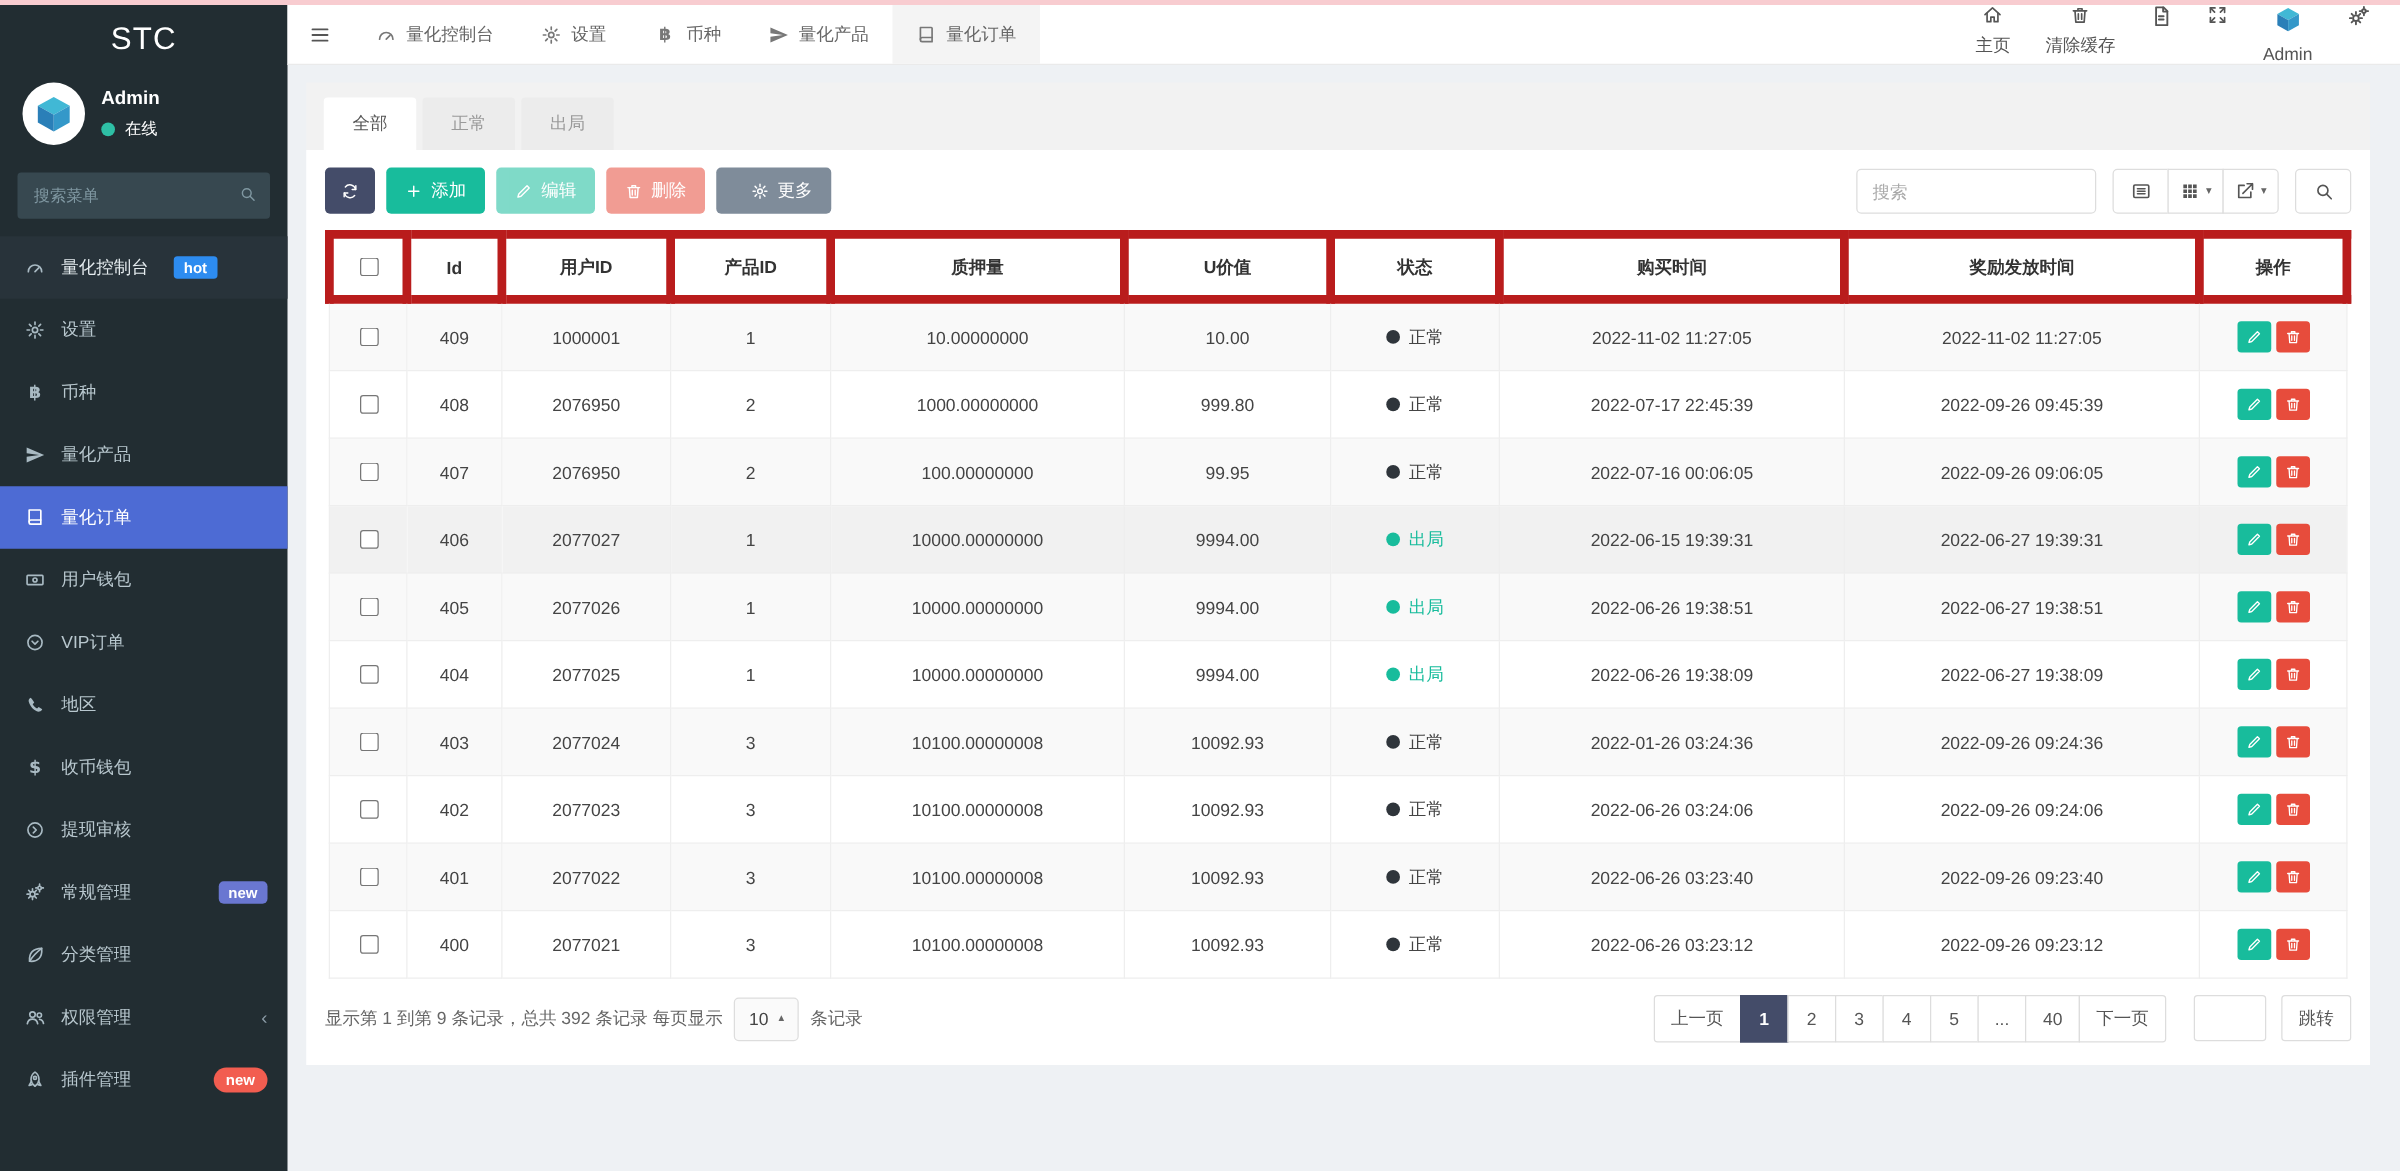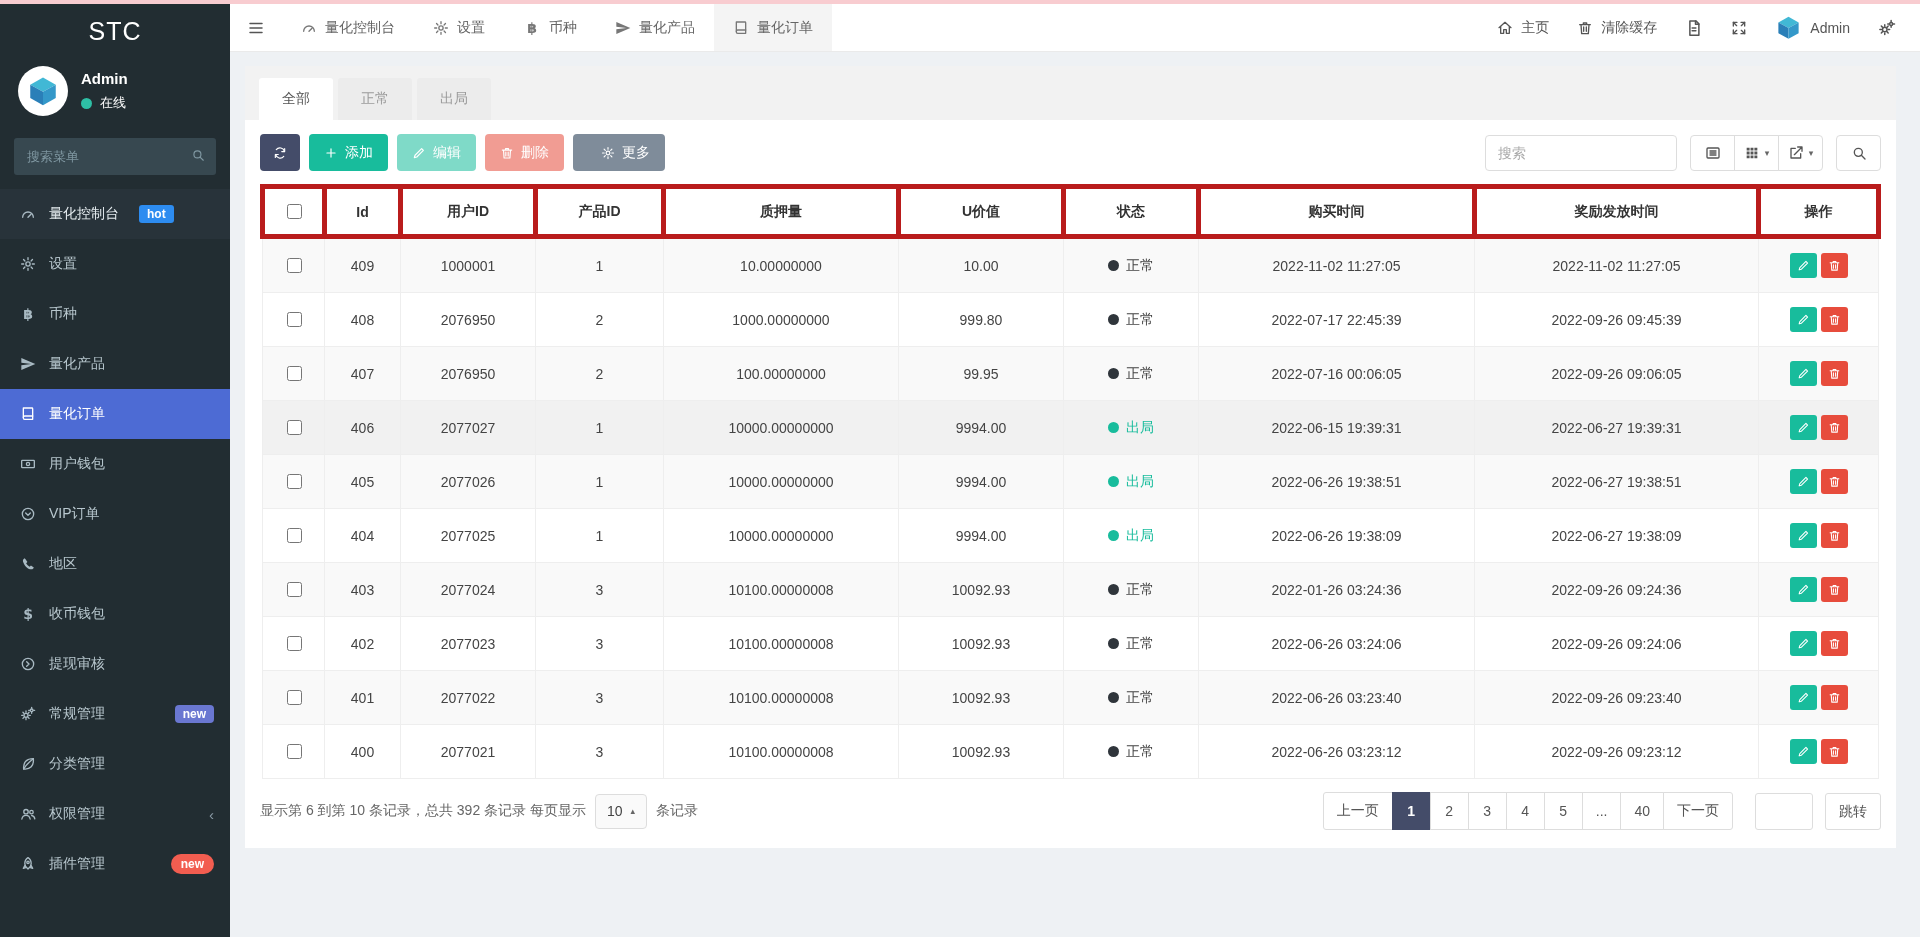--- a/index.html
+++ b/index.html
@@ -41,21 +41,21 @@
 
   
   .main { flex:1; display:flex; flex-direction:column; min-width:0; }
   .navbar { height:48px; background:#fff; display:flex; align-items:stretch; border-bottom:1px solid #eaeaea; flex-shrink:0; }
   .hamburger { display:flex; align-items:center; padding:0 17px; color:#555; cursor:pointer; }
   .nav-tabs { display:flex; align-items:stretch; }
   .nav-tab { display:flex; align-items:center; gap:8px; padding:0 19px; color:#666; cursor:pointer; }
   .nav-tab .ti { color:#777; }
   .nav-tab.active { background:#f4f4f4; }
   .nav-right { margin-left:auto; display:flex; align-items:stretch; color:#555; padding-right:10px; }
-  .nav-link { display:flex; align-items:center; gap:8px; padding:0 14px; cursor:pointer; }
+  .nav-link { display:flex; align-items:center; gap:8px; padding:0 14px; cursor:pointer;flex-direction:column; }
   .nav-avatar { width:27px; height:27px; }
 
   .content { flex:1; padding:14px 24px 0 15px; }
   .panel-heading { background:#f2f2f2; padding:12px 12px 0 14px; display:flex; }
   .ctab { padding:12px 23px; background:#ececec; color:#9a9a9a; border-radius:3px 3px 0 0; margin-right:5px; cursor:pointer; }
   .ctab.active { background:#fff; color:#555;font-family:Liberation Serif, serif; }
   .panel-body { background:#fff; padding:14px 15px 10px 15px; }
 
   .toolbar { display:flex; align-items:center; margin-bottom:13px; }
   .btn { height:37px; border:none; border-radius:4px; color:#fff; font-size:14px; display:inline-flex; align-items:center; gap:7px; padding:0 15px; margin-right:9px; cursor:pointer; font-family:inherit; }
@@ -68,39 +68,39 @@
   .search-input { width:192px; height:36px; border:1px solid #ddd; border-radius:4px; padding:0 12px; font-size:14px; color:#333; outline:none; }
   .search-input::placeholder { color:#aaa; }
   .btn-group { display:flex; margin-left:13px; }
   .tool-btn { min-width:45px; height:36px; background:#fff; border:1px solid #ddd; display:inline-flex; align-items:center; justify-content:center; gap:5px; color:#555; cursor:pointer; margin-left:-1px; padding:0 8px; }
   .tool-btn.gfirst { border-radius:4px 0 0 4px; margin-left:0; }
   .tool-btn.glast { border-radius:0 4px 4px 0; }
   .tool-btn.single { border-radius:4px; margin-left:13px; }
   .caret { font-size:9px; color:#666; font-family:"DejaVu Sans",sans-serif; }
 
   table { width:100%; border-collapse:collapse; table-layout:fixed; }
-  th { font-weight:bold; padding:12px 6px; color:#333; border:5px solid #b91c1c; text-align:center; font-size:14px; }
+  th { font-weight:bold; padding:12px 6px; color:#333; border:7px solid #b91c1c; text-align:center; font-size:14px; }
   td { padding:14px 6px; color:#444; border:1px solid #eee; border-top:1px solid #e3e3e3; text-align:center; font-size:14px; overflow:hidden; white-space:nowrap; }
   tbody tr:nth-child(odd) { background:#f9f9f9; }
   tbody tr.hovered { background:#f1f1f1; }
   .col-cb { width:62px; } .col-id { width:76px; } .col-uid { width:135px; } .col-pid { width:128px; }
   .col-amt { width:235px; } .col-uval { width:165px; } .col-st { width:135px; } .col-buy { width:276px; }
   .col-rew { width:284px; } .col-act { width:auto; }
   .status { display:inline-flex; align-items:center; gap:7px; }
   .status .sdot { width:11px; height:11px; border-radius:50%; }
   .st-normal { color:#444; } .st-normal .sdot { background:#2f353b; }
   .st-out { color:#18bc9c; } .st-out .sdot { background:#18bc9c; }
   .act { width:27px; height:25px; border:none; border-radius:3px; display:inline-flex; align-items:center; justify-content:center; color:#fff; margin:0 2px; cursor:pointer; }
   .act svg { width:13px; height:13px; }
   .act-edit { background:#18bc9c; } .act-del { background:#e74c3c; }
   input[type=checkbox] { width:15px; height:15px; }
 
   .table-footer { display:flex; align-items:center; margin-top:13px; padding-bottom:8px; color:#666; }
   .page-size-btn { display:inline-flex; align-items:center; gap:8px; border:1px solid #ddd; background:#fafafa; border-radius:4px; height:35px; padding:0 11px; margin:0 9px; color:#444; cursor:pointer; }
-  .pager { margin-left:auto; display:flex; align-items:flex-end; }
+  .pager { margin-left:auto; display:flex; align-items:flex-start; }
   .page-btn { min-width:39px; height:38px; padding:0 13px; display:inline-flex; align-items:center; justify-content:center; background:#fff; border:1px solid #ddd; margin-left:-1px; color:#555; cursor:pointer; }
   .page-btn.prev { border-radius:3px 0 0 3px; margin-left:0; }
   .page-btn.next { border-radius:0 3px 3px 0; }
   .page-btn.active { background:#444c69; border-color:#444c69; color:#fff; font-weight:bold; }
   .jump-input { width:58px; height:37px; border:1px solid #ddd; border-radius:3px; margin-left:22px; outline:none; padding:0 8px; }
   .jump-btn { height:37px; padding:0 13px; border:1px solid #ddd; background:#fff; border-radius:3px; margin-left:12px; color:#555; cursor:pointer; font-family:inherit; font-size:14px; }
 </style>
 </head>
 <body>
 
@@ -742,21 +742,21 @@
                   </button><button class="act act-del">
                     <svg class="ic">
                       <use href="#i-trash"></use>
                     </svg>
                   </button></td>
             </tr>
           </tbody>
         </table>
 
         <div class="table-footer">
-          <span>显示第 6 到第 10 条记录，总共 392 条记录 每页显示</span>
+          <span>显示第 1 到第 9 条记录，总共 392 条记录 每页显示</span>
           <span class="page-size-btn">
             <span>10</span>
             <span class="caret">▴</span>
           </span>
           <span>条记录</span>
           <div class="pager">
             <span class="page-btn prev">上一页</span>
             <span class="page-btn active">1</span>
             <span class="page-btn">2</span>
             <span class="page-btn">3</span>

